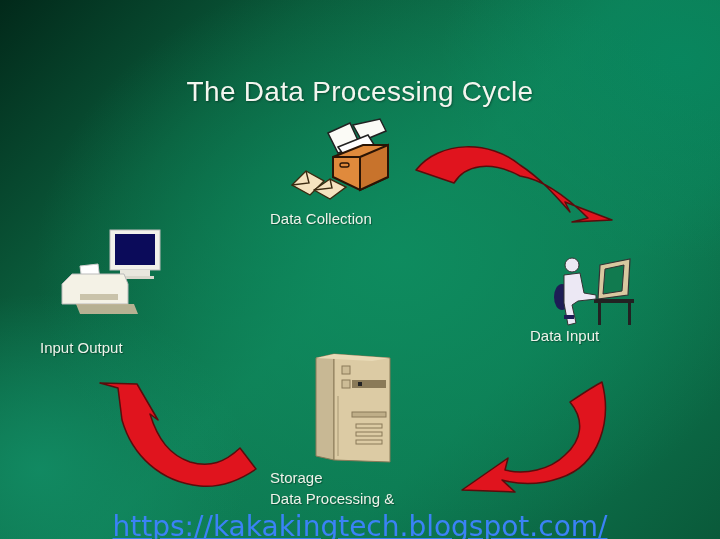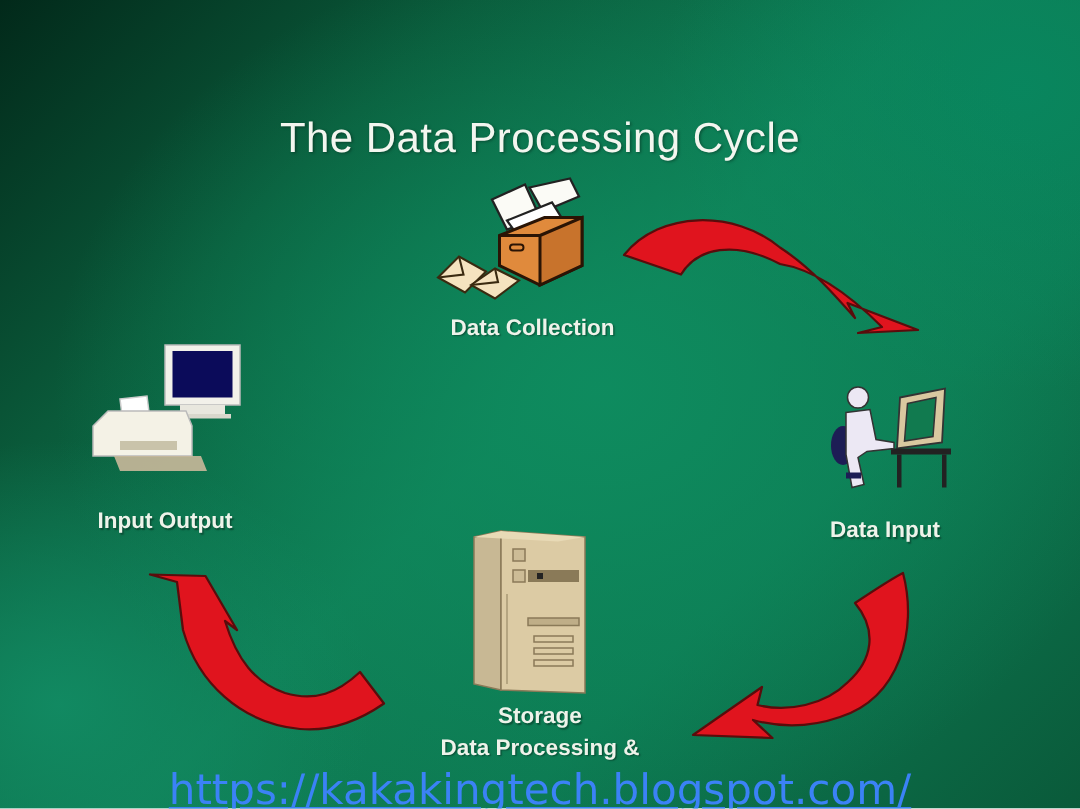--- a/index.html
+++ b/index.html
@@ -15,22 +15,22 @@
       radial-gradient(ellipse 260px 220px at 40px 470px, rgba(18,140,100,0.9) 0%, rgba(18,140,100,0) 80%),
       linear-gradient(135deg, #02291a 0%, #0a5a3a 25%, #0f7e55 50%, #0d7a52 70%, #0a5a3a 100%);
   }
   .title {
     position: absolute; left: 0; right: 0; top: 40px; text-align: center;
     color: #f3f6ef; font-size: 28px; font-weight: normal; letter-spacing: 0.3px;
     text-shadow: 1px 1px 2px rgba(0,0,0,0.35);
     margin-top: 36px;
   }
   .label {
-    position: absolute; color: #eef3ea; font-weight: bold; font-size: 15px;
-    text-align: center; line-height: 21px;
+    position: absolute; color: #eef3ea; font-weight: normal; font-size: 15px;
+    text-align: left; line-height: 21px;
     text-shadow: 1px 1px 1px rgba(0,0,0,0.35);
   }
   .label span { display: block; }
   .url {
     position: absolute; left: 0; right: 0; top: 510px; text-align: center;
     color: #3b82f6; font-family: "DejaVu Sans", sans-serif; font-size: 28px; text-decoration: underline;
   }
   svg { position: absolute; overflow: visible; }
 </style>
 </head>
@@ -70,21 +70,21 @@
   <rect x="44" y="44" width="40" height="4" fill="#222"></rect>
   <rect x="48" y="48" width="3" height="22" fill="#222"></rect>
   <rect x="78" y="48" width="3" height="22" fill="#222"></rect>
 
   <ellipse cx="12" cy="42" rx="8" ry="13" fill="#1d1d55"></ellipse>
 
   <circle cx="22" cy="10" r="7" fill="#ece8f4" stroke="#333" stroke-width="1"></circle>
   <path d="M14,20 L30,18 L34,38 L46,40 L46,44 L28,46 L22,50 L26,68 L18,70 L14,48 Z" fill="#ece8f4" stroke="#333" stroke-width="1"></path>
   <rect x="14" y="60" width="10" height="4" fill="#1d1d55"></rect>
 </svg>
-<div class="label" style="left:530px;top:343px;width:120px">
+<div class="label" style="left:530px;top:325px;width:120px">
   <span>Data Input</span>
 </div>
 
 <svg style="left:312px;top:352px" width="85" height="112" viewBox="0 0 85 112">
   <polygon points="4,6 22,2 22,108 4,104" fill="#c8b894" stroke="#8a7a58" stroke-width="1"></polygon>
   <polygon points="22,2 78,6 78,110 22,108" fill="#dccba4" stroke="#8a7a58" stroke-width="1"></polygon>
   <polygon points="4,6 22,2 78,6 60,9" fill="#e8dab6"></polygon>
   <rect x="30" y="14" width="8" height="8" fill="#cdbc96" stroke="#8a7a58"></rect>
   <rect x="30" y="28" width="8" height="8" fill="#cdbc96" stroke="#8a7a58"></rect>
   <rect x="40" y="28" width="34" height="8" fill="#8a7a58"></rect>

